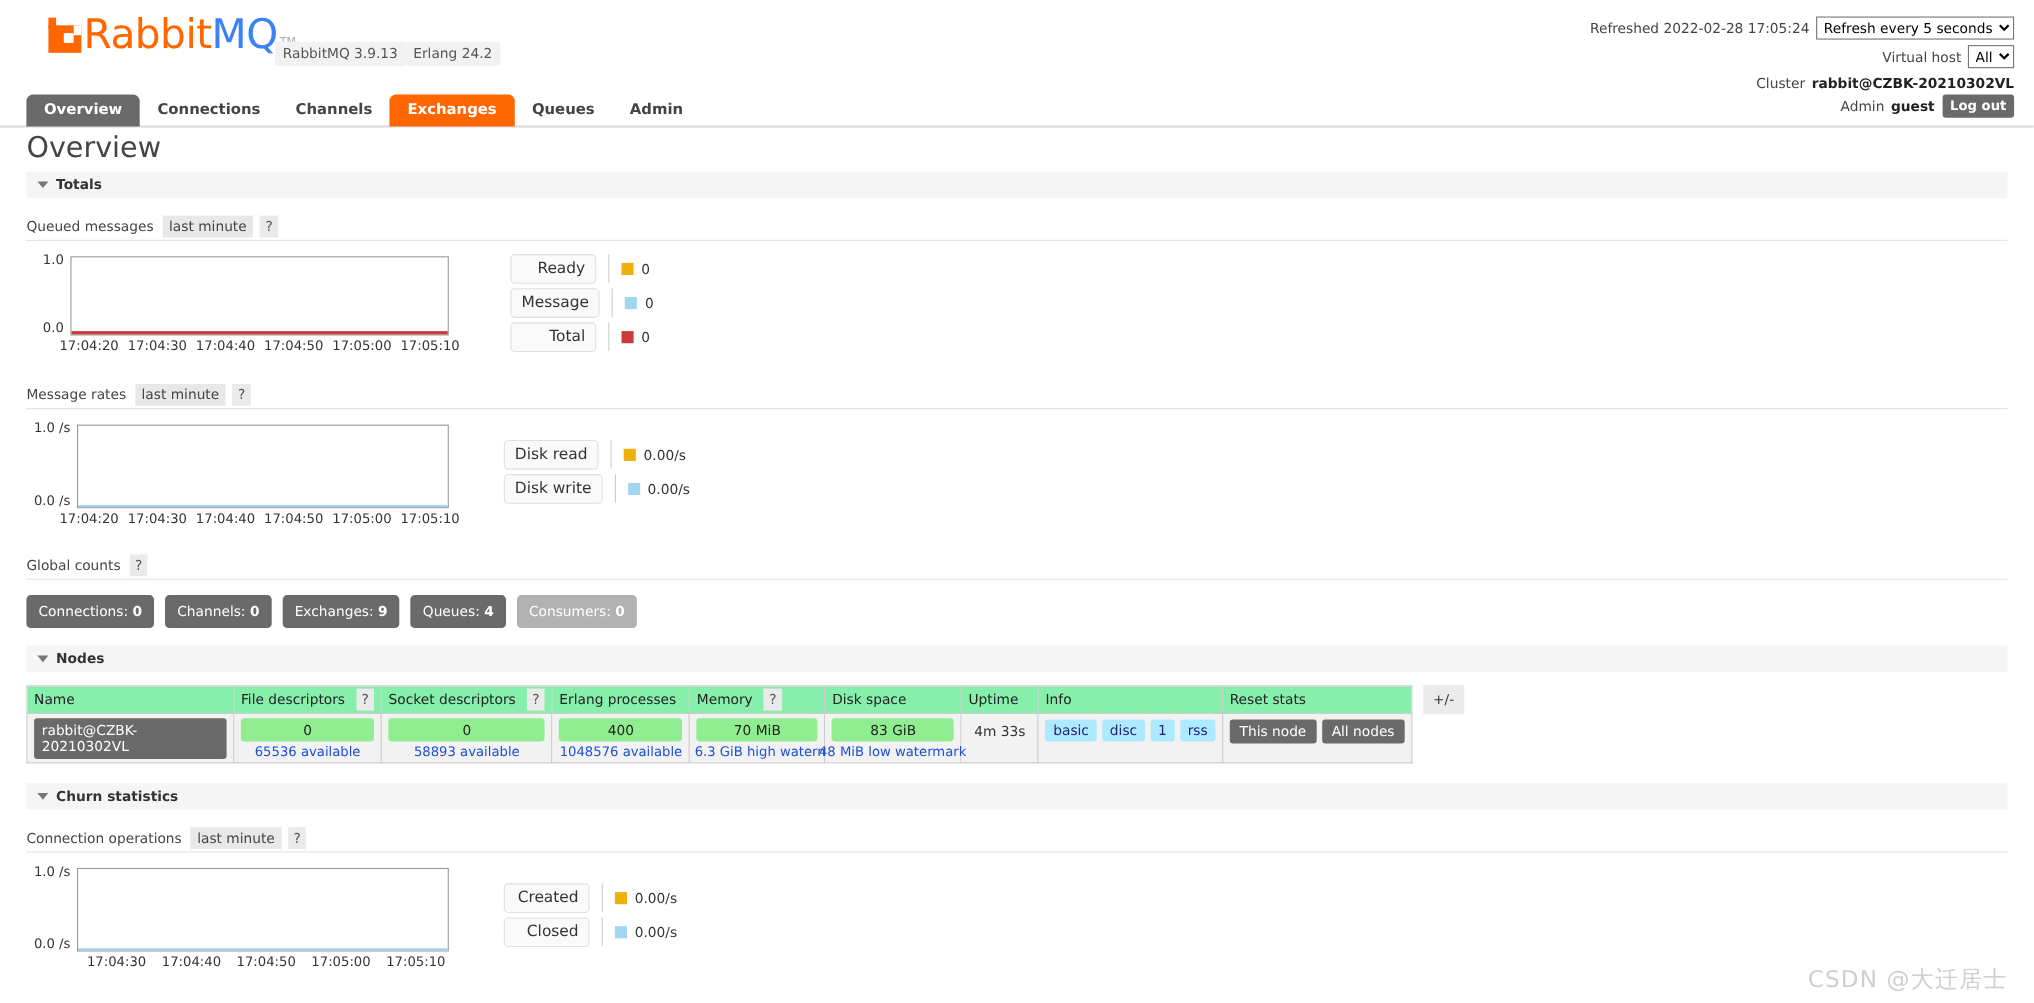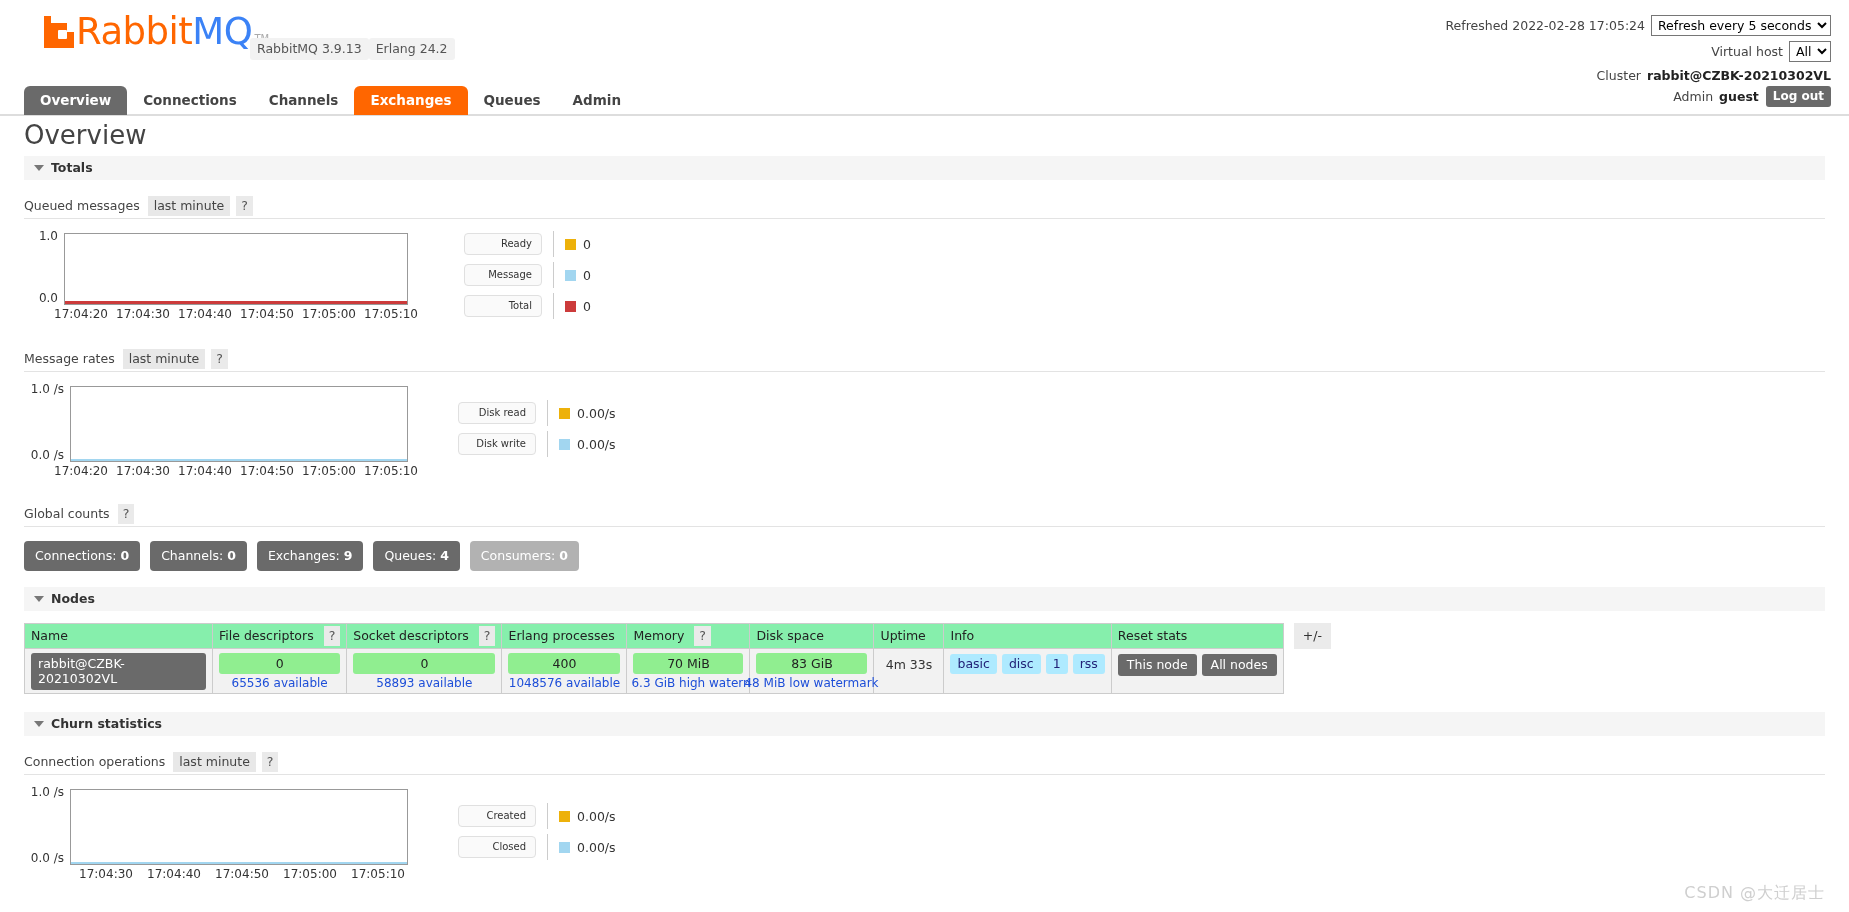--- a/index.html
+++ b/index.html
@@ -134,21 +134,21 @@
   .xlabels {
     position: absolute; display: flex; font-size: 12px; color: #333;
     white-space: nowrap;
   }
   .xlabels span { display: inline-block; text-align: center; }
 
   .legend { display: flex; flex-direction: column; }
   .legend-row { display: flex; align-items: center; height: 26px; margin-bottom: 5px; }
   .legend-btn {
     border: 1px solid #e0e0e0; background: #fafafa; border-radius: 4px;
-    font-size: 10px; color: #333; padding: 4px 9px 5px 9px;
+    font-size: 14px; color: #333; padding: 4px 9px 5px 9px;
     text-align: right; min-width: 78px; cursor: pointer;
   }
   .legend-sep { width: 1px; background: #ccc; height: 26px; margin: 0 11px; }
   .swatch { width: 11px; height: 11px; display: inline-block; margin-right: 7px; }
   .legend-val { font-size: 12.5px; color: #333; }
 
   
   #global-counts { margin: 14px 0 0 24px; display: flex; gap: 10px; }
   .count-badge {
     background: #6a6a6a; color: #fff; border-radius: 4px;
@@ -193,21 +193,21 @@
     font-size: 12.5px; cursor: pointer; white-space: nowrap;
   }
   .plusminus {
     background: #ebebeb; color: #333; padding: 4px 8px 5px 8px; font-size: 12.5px;
     margin-left: 10px; cursor: pointer; border: 1px solid #ebebeb;
   }
 
   
   #watermark {
     position: absolute; right: 24px; bottom: 8px;
-    color: #cfcfcf; font-size: 16px; letter-spacing: 1px;
+    color: #cfcfcf; font-size: 21px; letter-spacing: 1px;
     font-family: "DejaVu Sans", "Liberation Sans", sans-serif;
   }
 </style>
 </head>
 <body>
 
 <div id="page">
 
   <div id="header">
 

